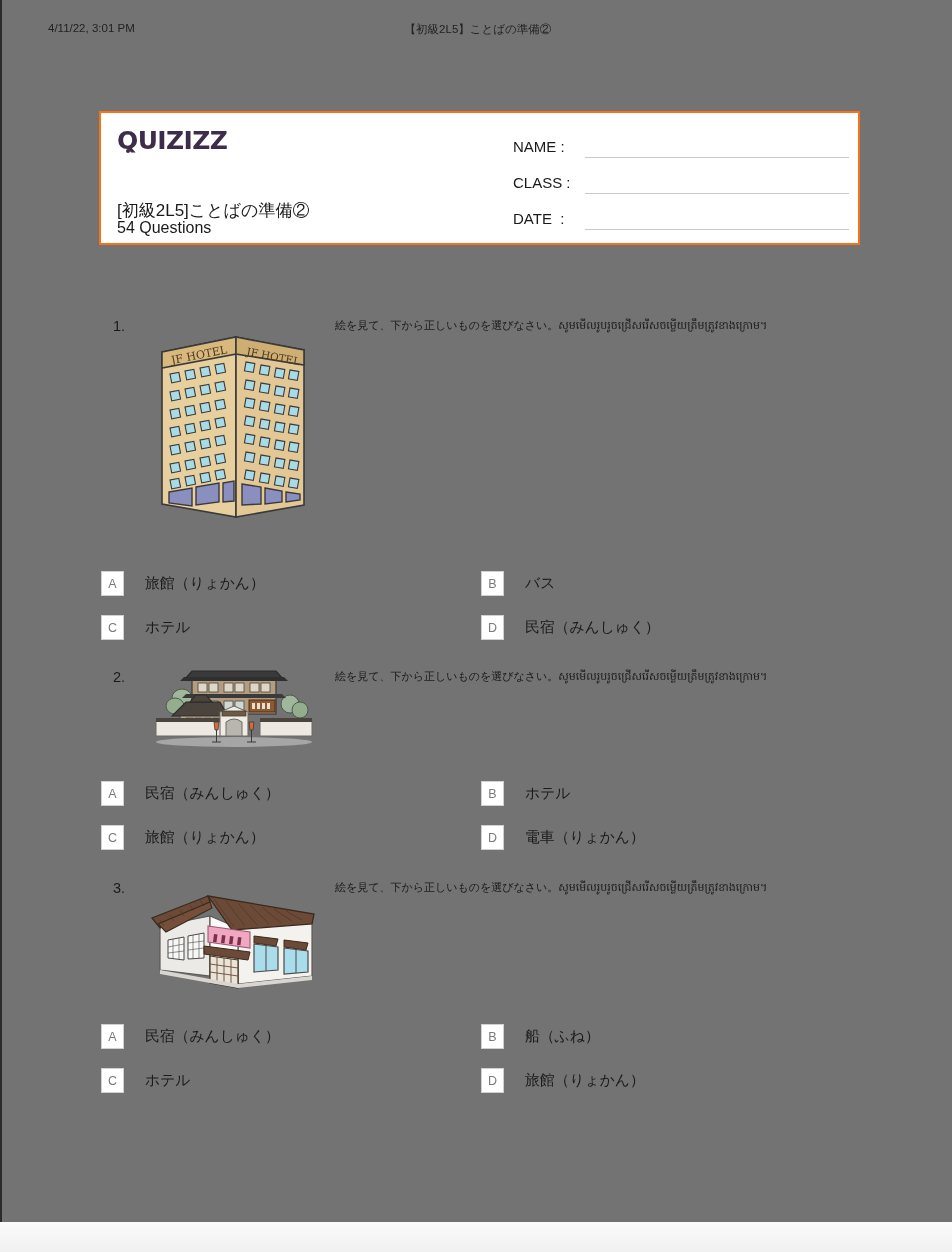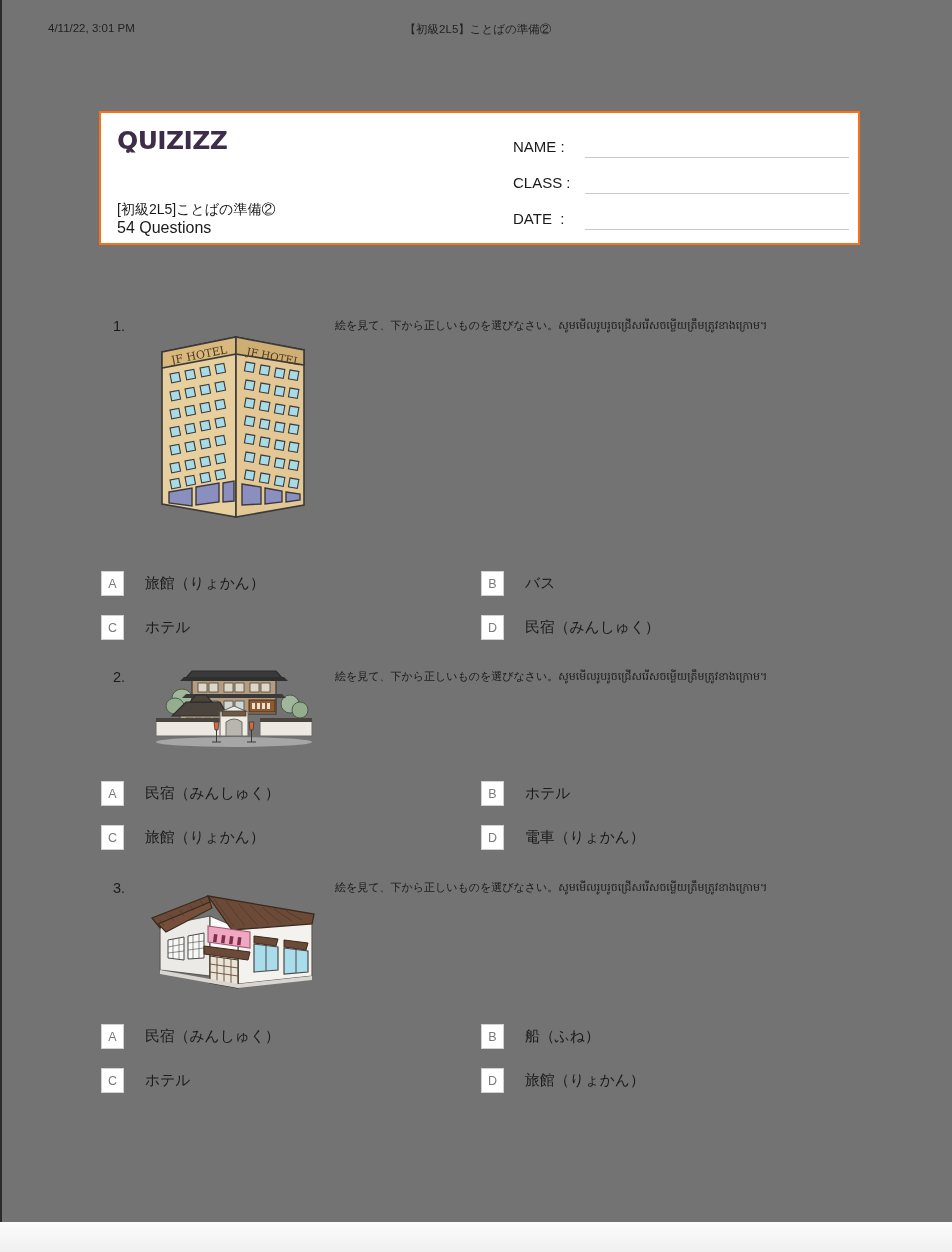--- a/index.html
+++ b/index.html
@@ -89,21 +89,21 @@
     width: 4px; height: 4px;
     background: #3e2c4b;
     border-radius: 50%;
     left: 9px;
     bottom: 0px;
   }
   .quiz-title {
     position: absolute;
     left: 16px;
     top: 86px;
-    font-size: 14px;
+    font-size: 17px;
     color: #1a1a1a;
     line-height: 1.45;
     white-space: nowrap;
   }
   .quiz-count {
     position: absolute;
     left: 16px;
     top: 106px;
     font-size: 16px;
     color: #1a1a1a;

